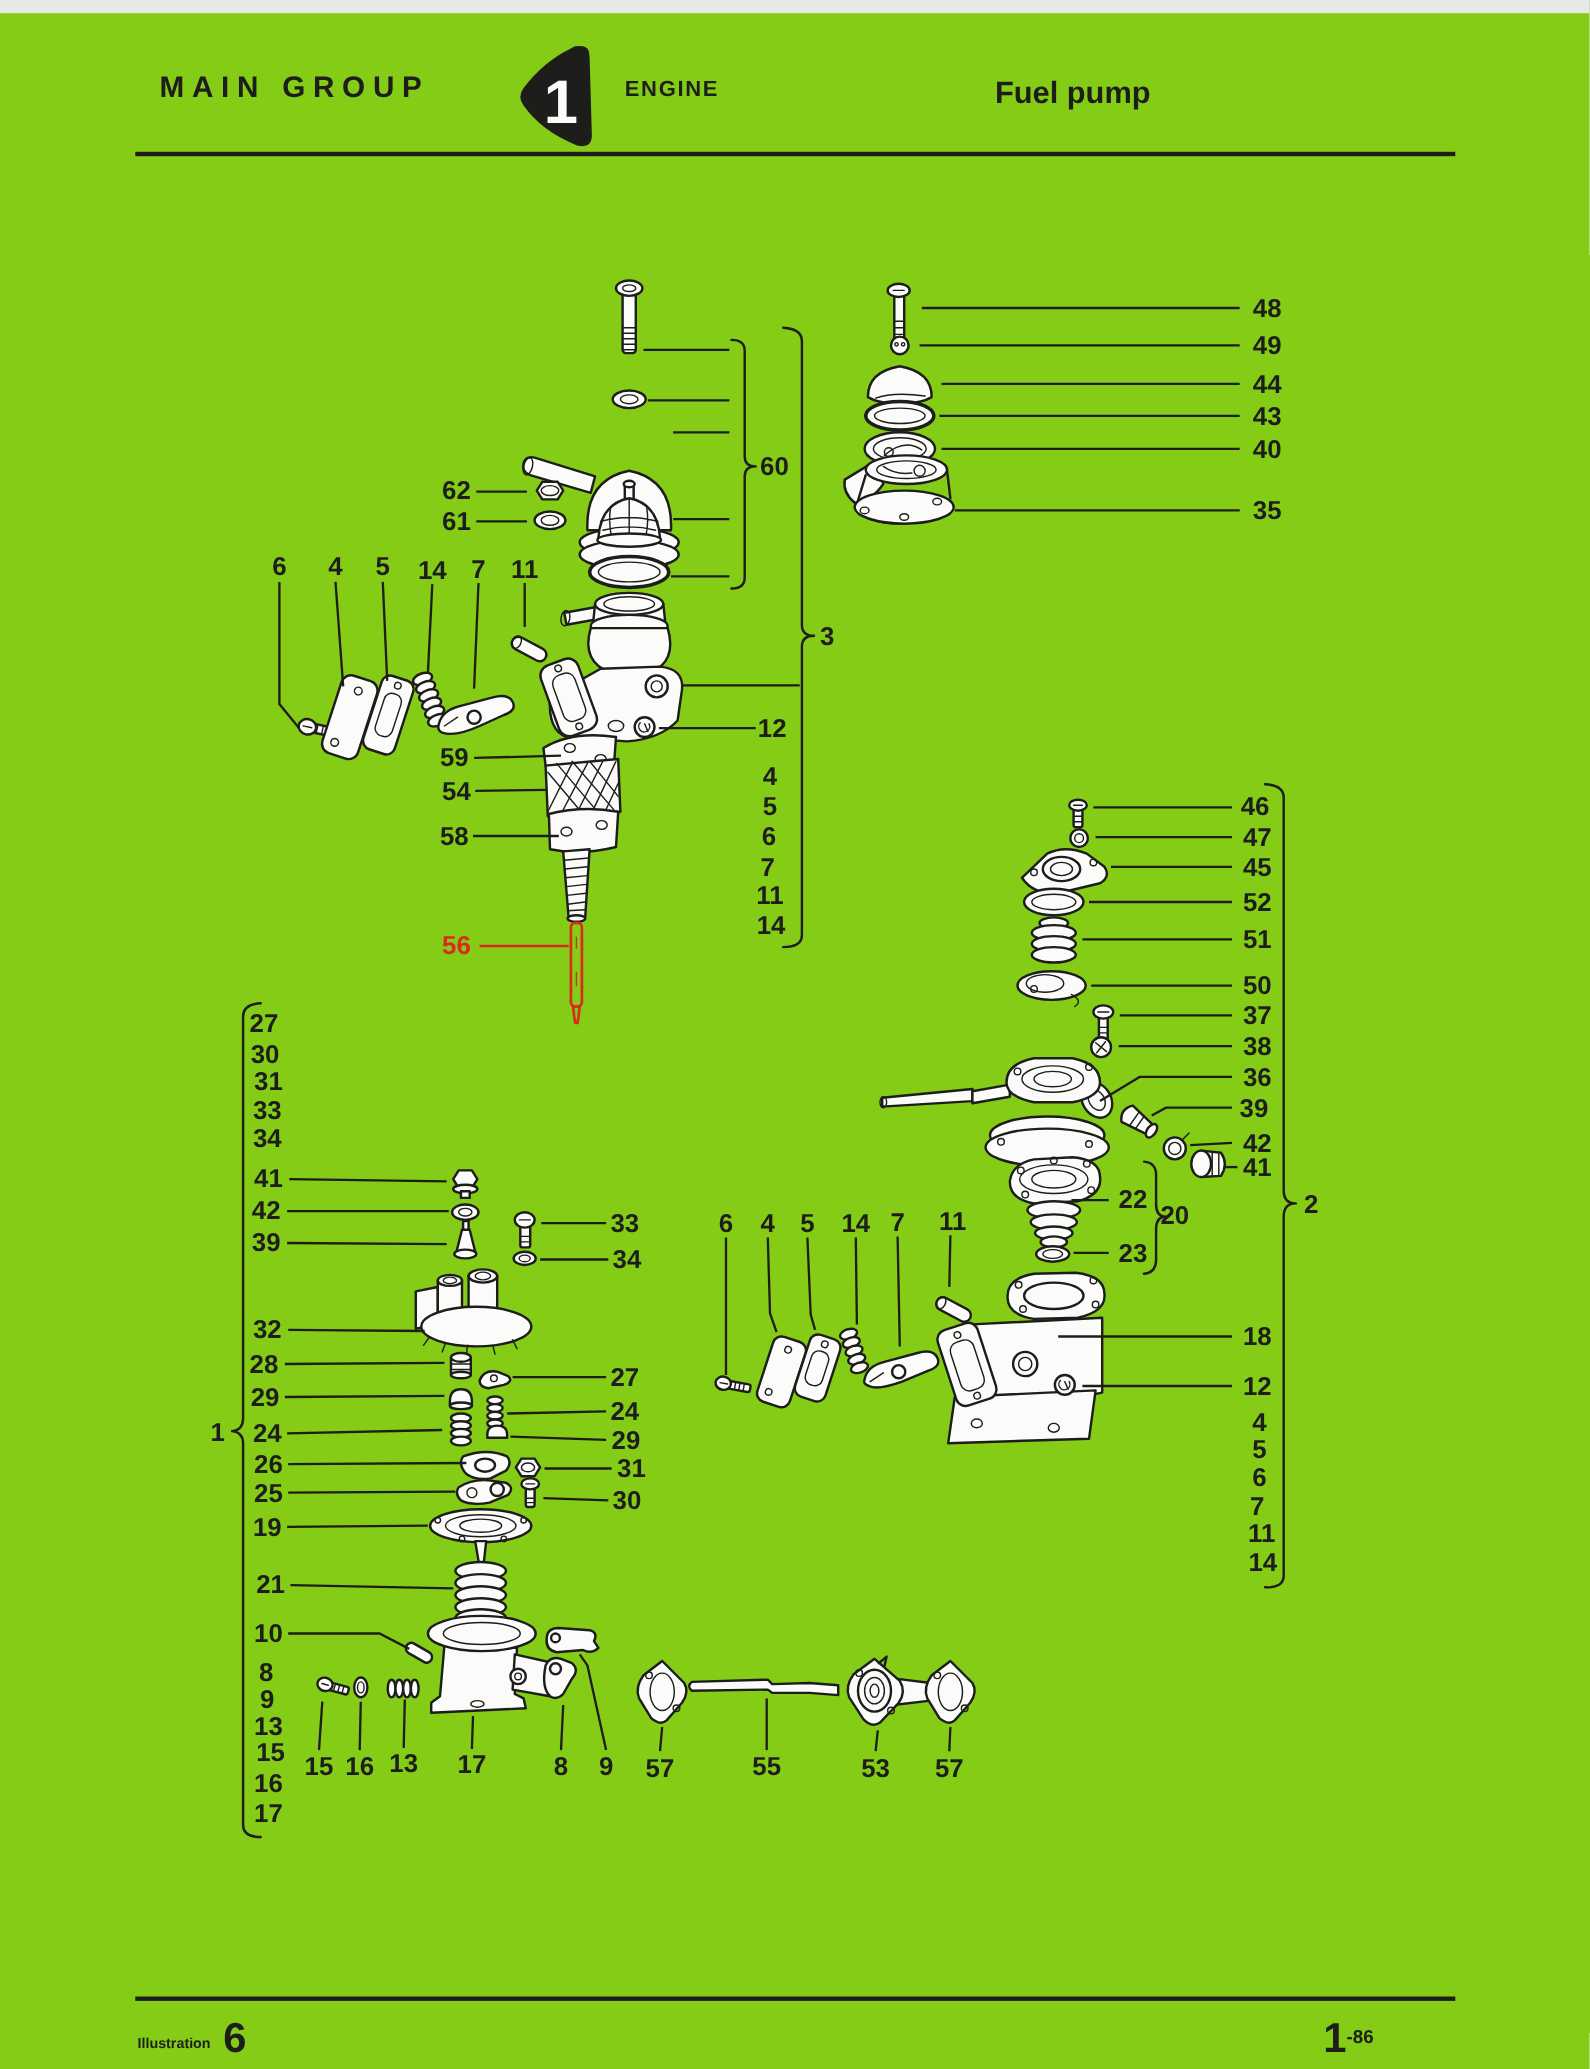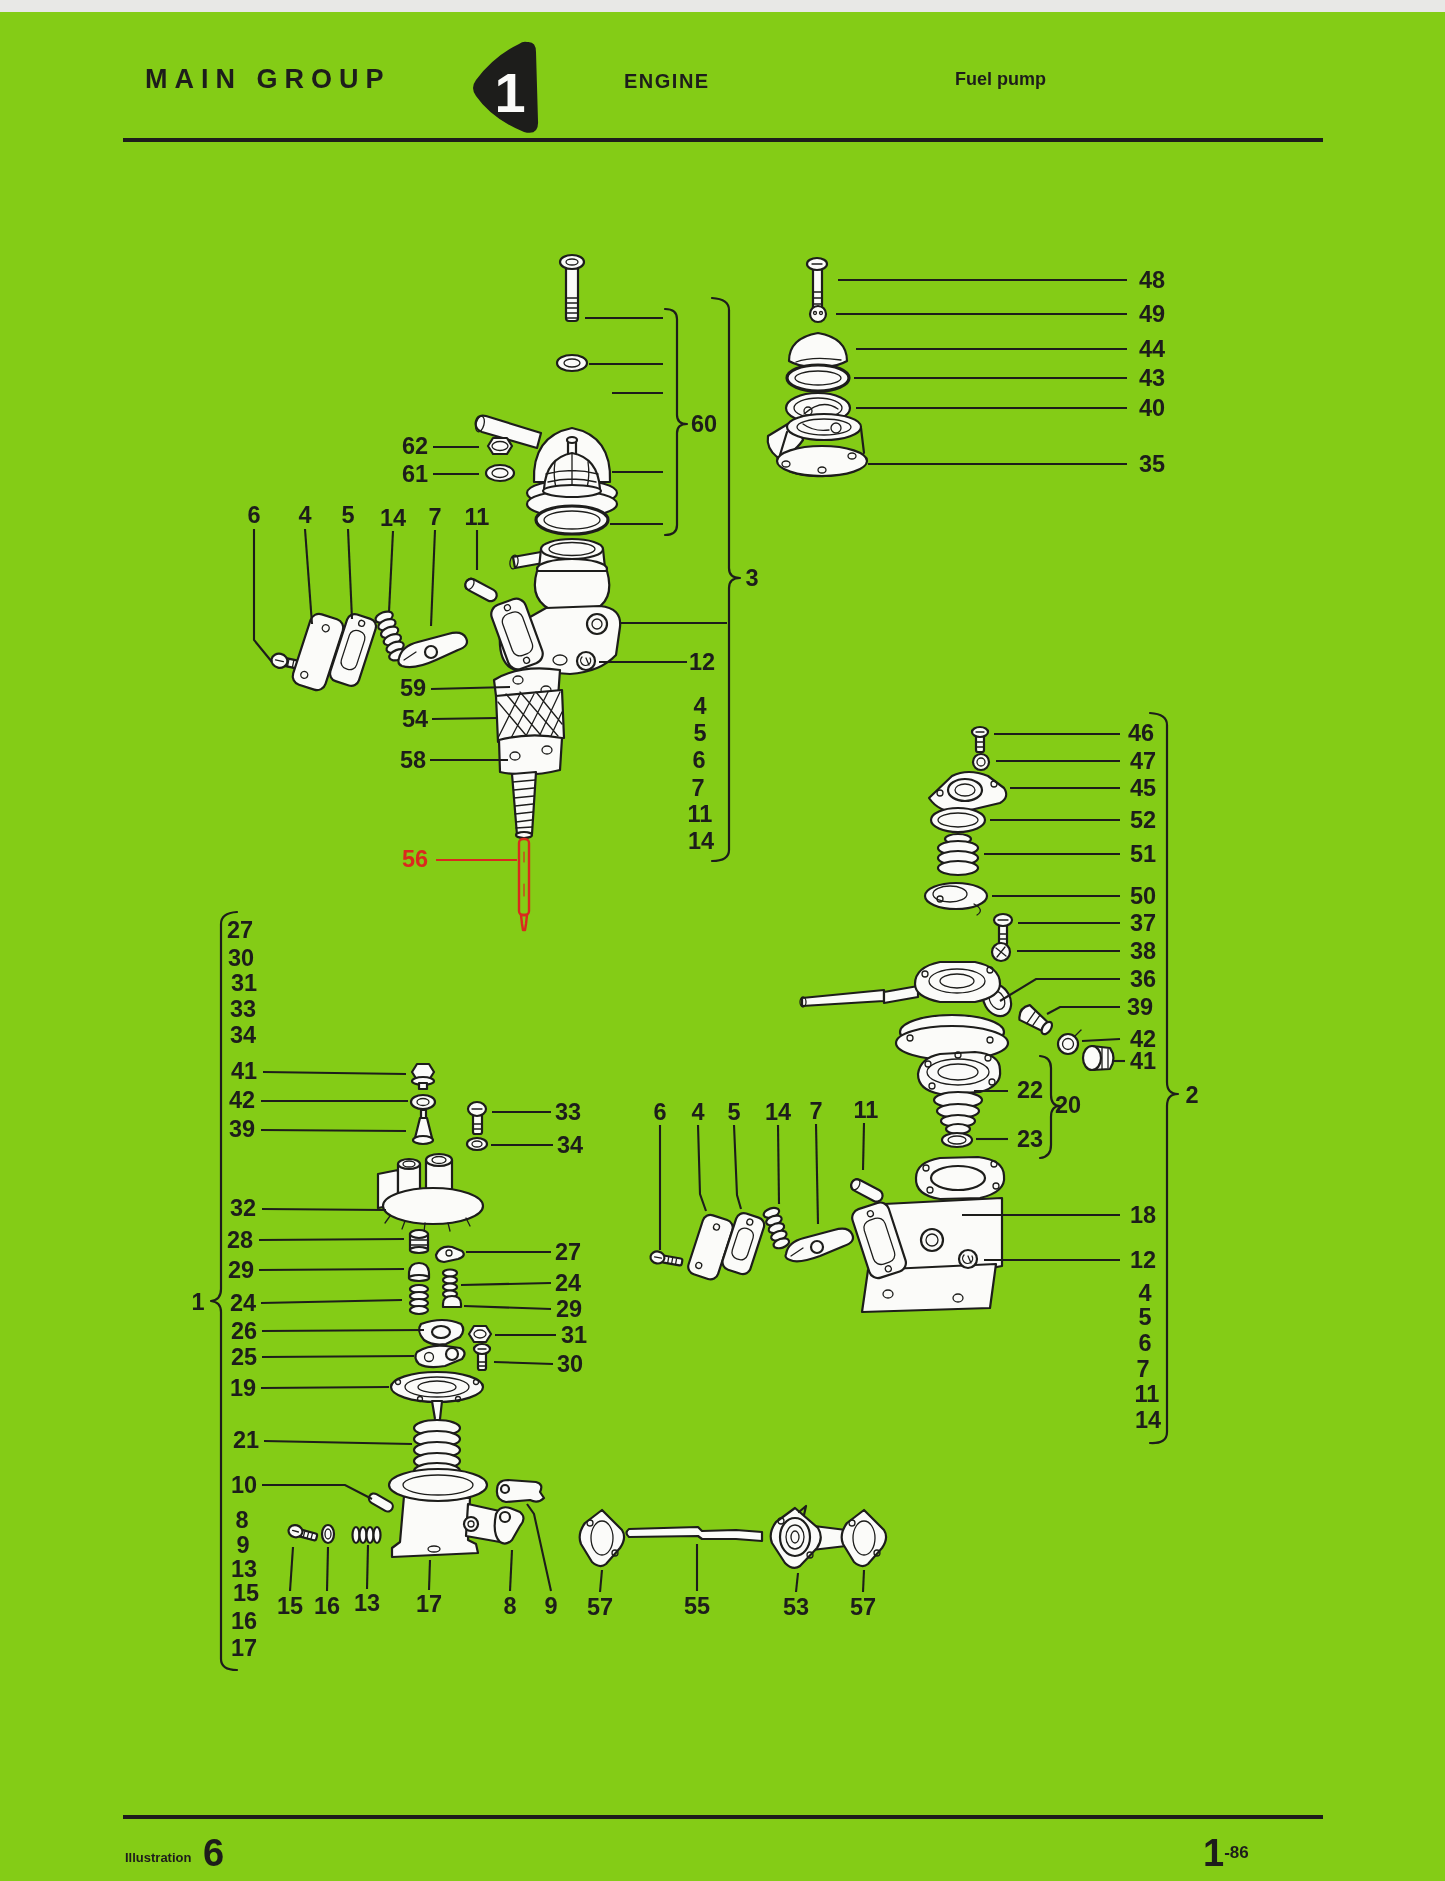--- a/index.html
+++ b/index.html
@@ -1,22 +1,22 @@
 <!DOCTYPE html>
 <html><head>
 <meta charset="utf-8">
 <style>
   html,body{margin:0;padding:0;background:#e8e8e6;}
   .page{position:relative;width:1445px;height:1881px;background:#84cc16;margin:12px auto;
         font-family:"Liberation Sans",sans-serif;color:#1d1d1b;overflow:hidden;}
   .abs{position:absolute;}
   .rule{position:absolute;left:123px;width:1200px;height:4px;background:#1d1d1b;}
   .hdr-title{left:145px;top:52px;font-size:27px;font-weight:bold;letter-spacing:7px;}
-  .hdr-section{left:624px;top:58px;font-size:20px;font-weight:bold;letter-spacing:1.5px;}
-  .hdr-subject{left:900px;top:57px;width:146px;text-align:right;font-size:18px;font-weight:bold;}
+  .hdr-section{left:568px;top:58px;font-size:20px;font-weight:bold;letter-spacing:1.5px;}
+  .hdr-subject{left:900px;top:57px;width:146px;text-align:right;font-size:28px;font-weight:bold;}
   .badge{left:470px;top:28px;}
   .ftr-caption{left:125px;top:1838px;font-size:13px;font-weight:bold;}
   .ftr-caption-num{left:203px;top:1820px;font-size:38px;font-weight:bold;}
   .ftr-page{left:1160px;top:1820px;width:160px;text-align:left;}
   .ftr-page .big{font-size:38px;font-weight:bold;}
   .ftr-page .small{font-size:17px;font-weight:bold;vertical-align:8px;}
   svg.art{position:absolute;left:0;top:0;}
   .ln{fill:none;stroke:#1d1d1b;stroke-width:2.2;stroke-linecap:round;stroke-linejoin:round;}
   .fw{fill:#fbfbf9;stroke:#1d1d1b;stroke-width:2.2;stroke-linecap:round;stroke-linejoin:round;}
   .thin{stroke-width:1.3;}

